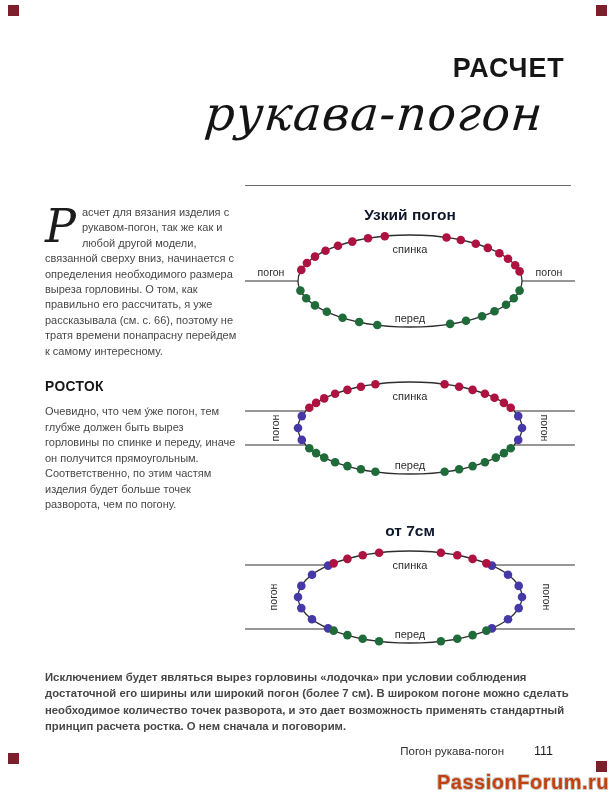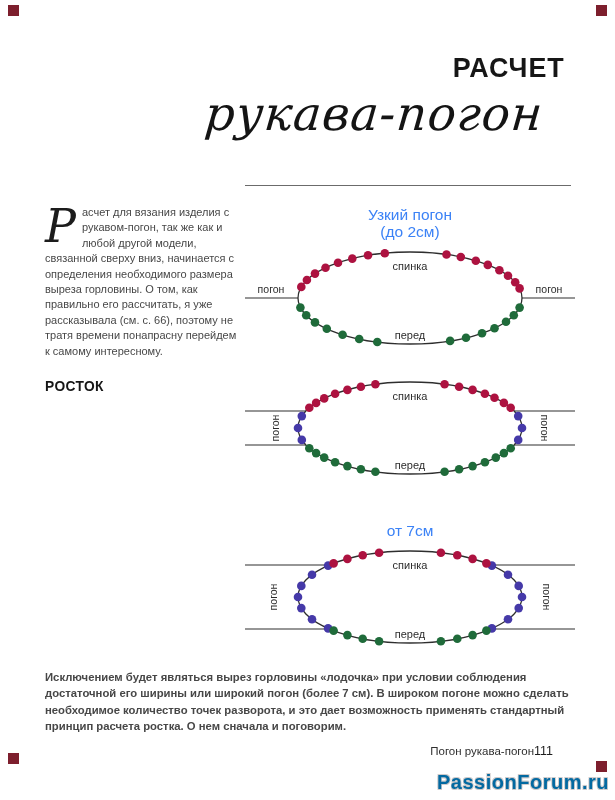--- a/index.html
+++ b/index.html
@@ -32,59 +32,59 @@
   .dropcap{
     float:left; font-family:"DejaVu Serif", serif; font-style:italic;
     font-size:46px; line-height:36px; margin:3px 6px 0 0; color:#1c1c1c;
   }
   .section-heading{
     font-size:14.5px; font-weight:700; color:#161616; letter-spacing:.4px;
     margin:20px 0 10px; transform:scaleX(.95); transform-origin:left;
   }
 
   .diagram{position:absolute; left:245px; width:330px; text-align:center;}
-  .diagram-title{font-size:15.5px; font-weight:400; color:#3b82f6; line-height:17px; margin:0 0 2px;}
+  .diagram-title{font-size:15.5px; font-weight:700; color:#0f172a; line-height:17px; margin:0 0 2px;}
   .diagram-svg{display:block;}
   .diagram-svg text{font-family:"Liberation Sans", sans-serif; font-size:11px; fill:#2c2c2c;}
   .diagram-svg text.strap{font-size:10.5px;}
 
   .closing-par{position:absolute; left:45px; top:669px; width:533px; font-size:11.3px; line-height:16.4px;font-weight:bold;}
 
   .footer{position:absolute; right:62px; top:744px; font-size:11.5px; color:#2e2e2e; white-space:nowrap;}
-  .footer .page-num{font-size:12.5px; color:#1d1d1d;}
+  .footer .page-num{margin-left:30px; font-size:12.5px; color:#1d1d1d;}
 
   .watermark{
     position:absolute; right:6px; top:771px;
-    font-size:20px; font-weight:700; letter-spacing:.5px; color:#0369a1;
+    font-size:20px; font-weight:700; letter-spacing:.5px; color:#c2410c;
     text-shadow:.7px .7px 0 #cfcbcb, -.7px -.7px 0 #cfcbcb, .7px -.7px 0 #cfcbcb, -.7px .7px 0 #cfcbcb;
   }
 </style>
 </head>
 <body>
 
 <div class="page">
 
   <div class="corner tl"></div>
   <div class="corner tr"></div>
   <div class="corner bl"></div>
   <div class="corner br"></div>
 
   <div class="kicker">РАСЧЕТ</div>
   <div class="script-title">рукава-погон</div>
   <div class="rule"></div>
 
   <div class="left-col">
     <p><span class="dropcap">Р</span><span>асчет для вязания изделия с рукавом-погон, так же как и любой другой модели, связанной сверху вниз, начинается с определения необходимого размера выреза горловины. О том, как правильно его рассчитать, я уже рассказывала (см. с. 66), поэтому не тратя времени понапрасну перейдем к самому интересному.</span></p>
     <div class="section-heading">РОСТОК</div>
+    <p>Очевидно, что чем у́же погон, тем глубже должен быть вырез горловины по спинке и переду, иначе он получится прямоугольным. Соответственно, по этим частям изделия будет больше точек разворота, чем по погону.</p>
   </div>
 
   <div class="diagram" style="top:206px">
     <div class="diagram-title">
       <div>Узкий погон</div>
-      <div>(до 2см)</div>
     </div>
     <svg class="diagram-svg" width="330" height="112">
       <text x="165" y="28" text-anchor="middle">спинка</text>
       <text x="165" y="97" text-anchor="middle">перед</text>
       <text class="strap" x="26" y="51" text-anchor="middle">погон</text>
       <text class="strap" x="304" y="51" text-anchor="middle">погон</text>
     <ellipse cx="165" cy="56" rx="112" ry="46" fill="none" stroke="#2e2e2e" stroke-width="1.3"></ellipse>
         <line x1="0" y1="56" x2="53.0" y2="56" stroke="#2e2e2e" stroke-width="1.2"></line>
         <line x1="277.0" y1="56" x2="330" y2="56" stroke="#2e2e2e" stroke-width="1.2"></line>
         <circle cx="274.6" cy="46.4" r="4.3" fill="#ad1240"></circle>

